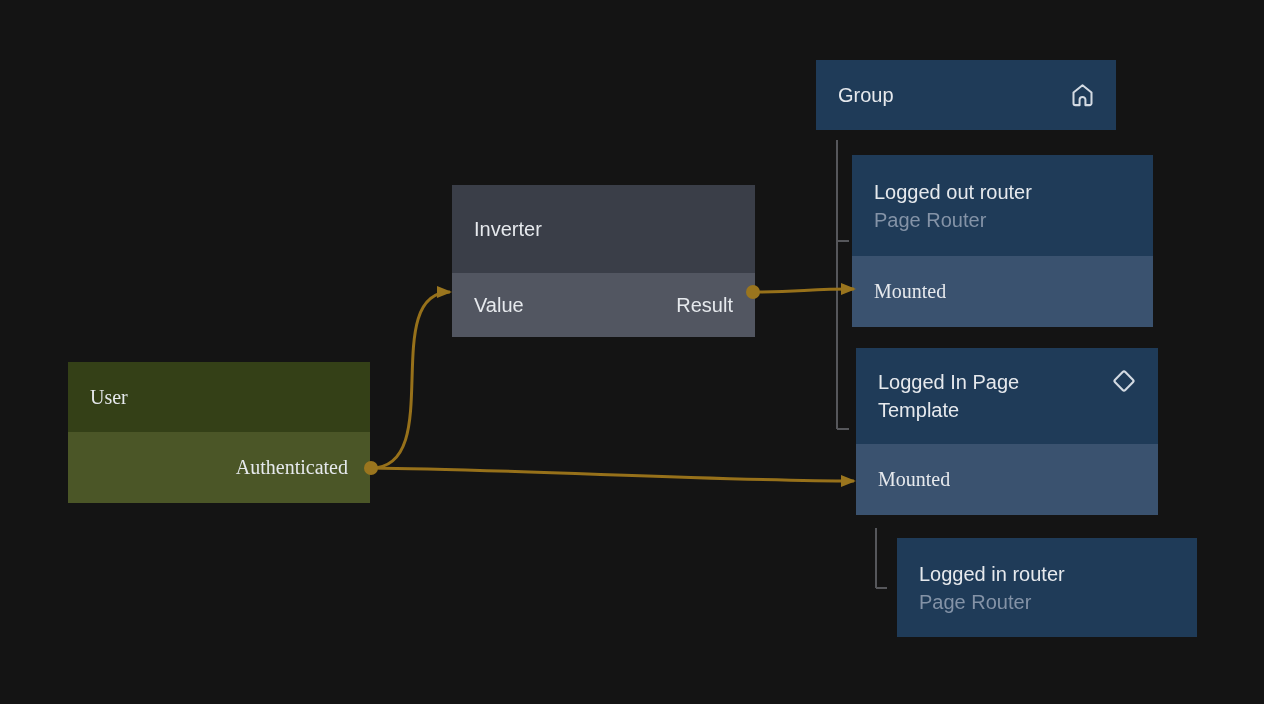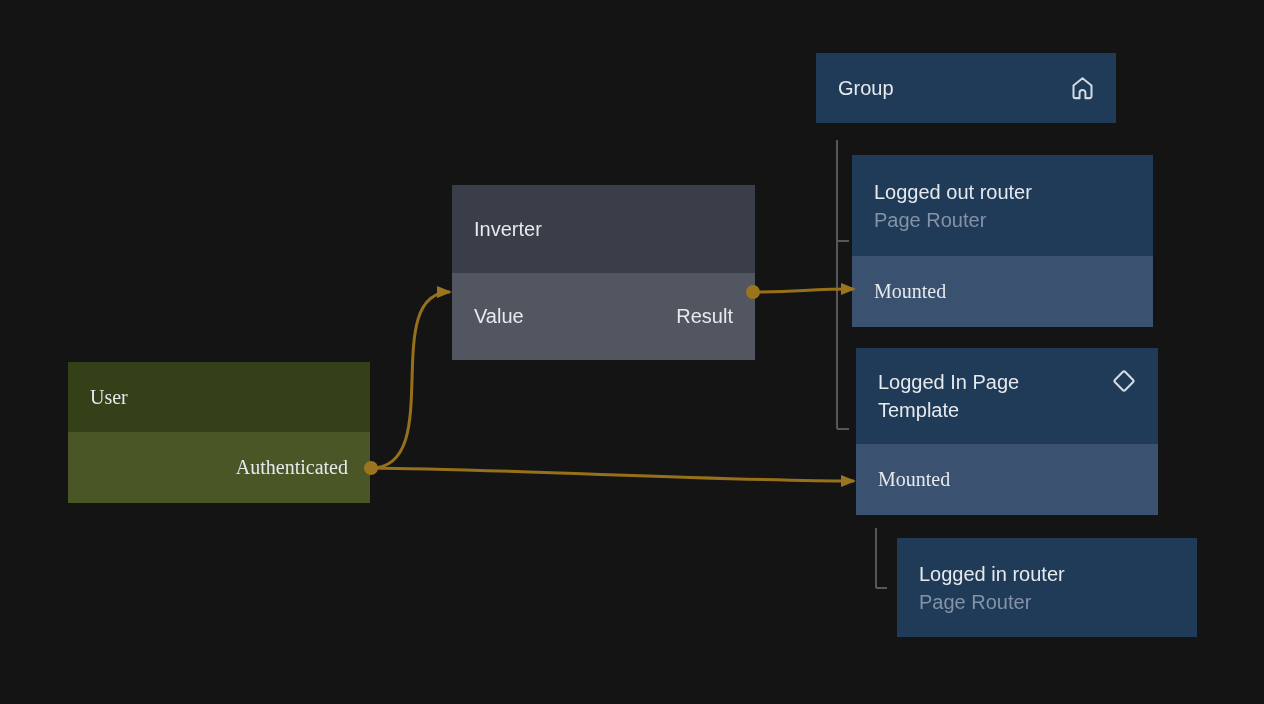--- a/index.html
+++ b/index.html
@@ -46,27 +46,27 @@
     </div>
     <div class="row right" style="height:71px;">
       <span>Authenticated</span>
     </div>
   </div>
 
   <div class="node gray" style="left:452px;top:185px;width:303px;">
     <div class="hdr" style="height:88px;">
       <span>Inverter</span>
     </div>
-    <div class="row between" style="height:87px;">
+    <div class="row between" style="height:64px;">
       <span>Value</span>
       <span>Result</span>
     </div>
   </div>
 
-  <div class="node blue" style="left:816px;top:53px;width:300px;">
+  <div class="node blue" style="left:816px;top:60px;width:300px;">
     <div class="hdr" style="height:70px;">
       <span>Group</span>
       <span class="icon" style="right:20px;top:50%;transform:translateY(-50%);">
         <svg width="27" height="27" viewBox="0 0 24 24">
           <path d="M4 9.8 L12 3.4 L20 9.8 V19.3 A1.7 1.7 0 0 1 18.3 21 H14.6 V16.3 A2.6 2.6 0 0 0 9.4 16.3 V21 H5.7 A1.7 1.7 0 0 1 4 19.3 Z"></path>
         </svg>
       </span>
     </div>
   </div>
 

